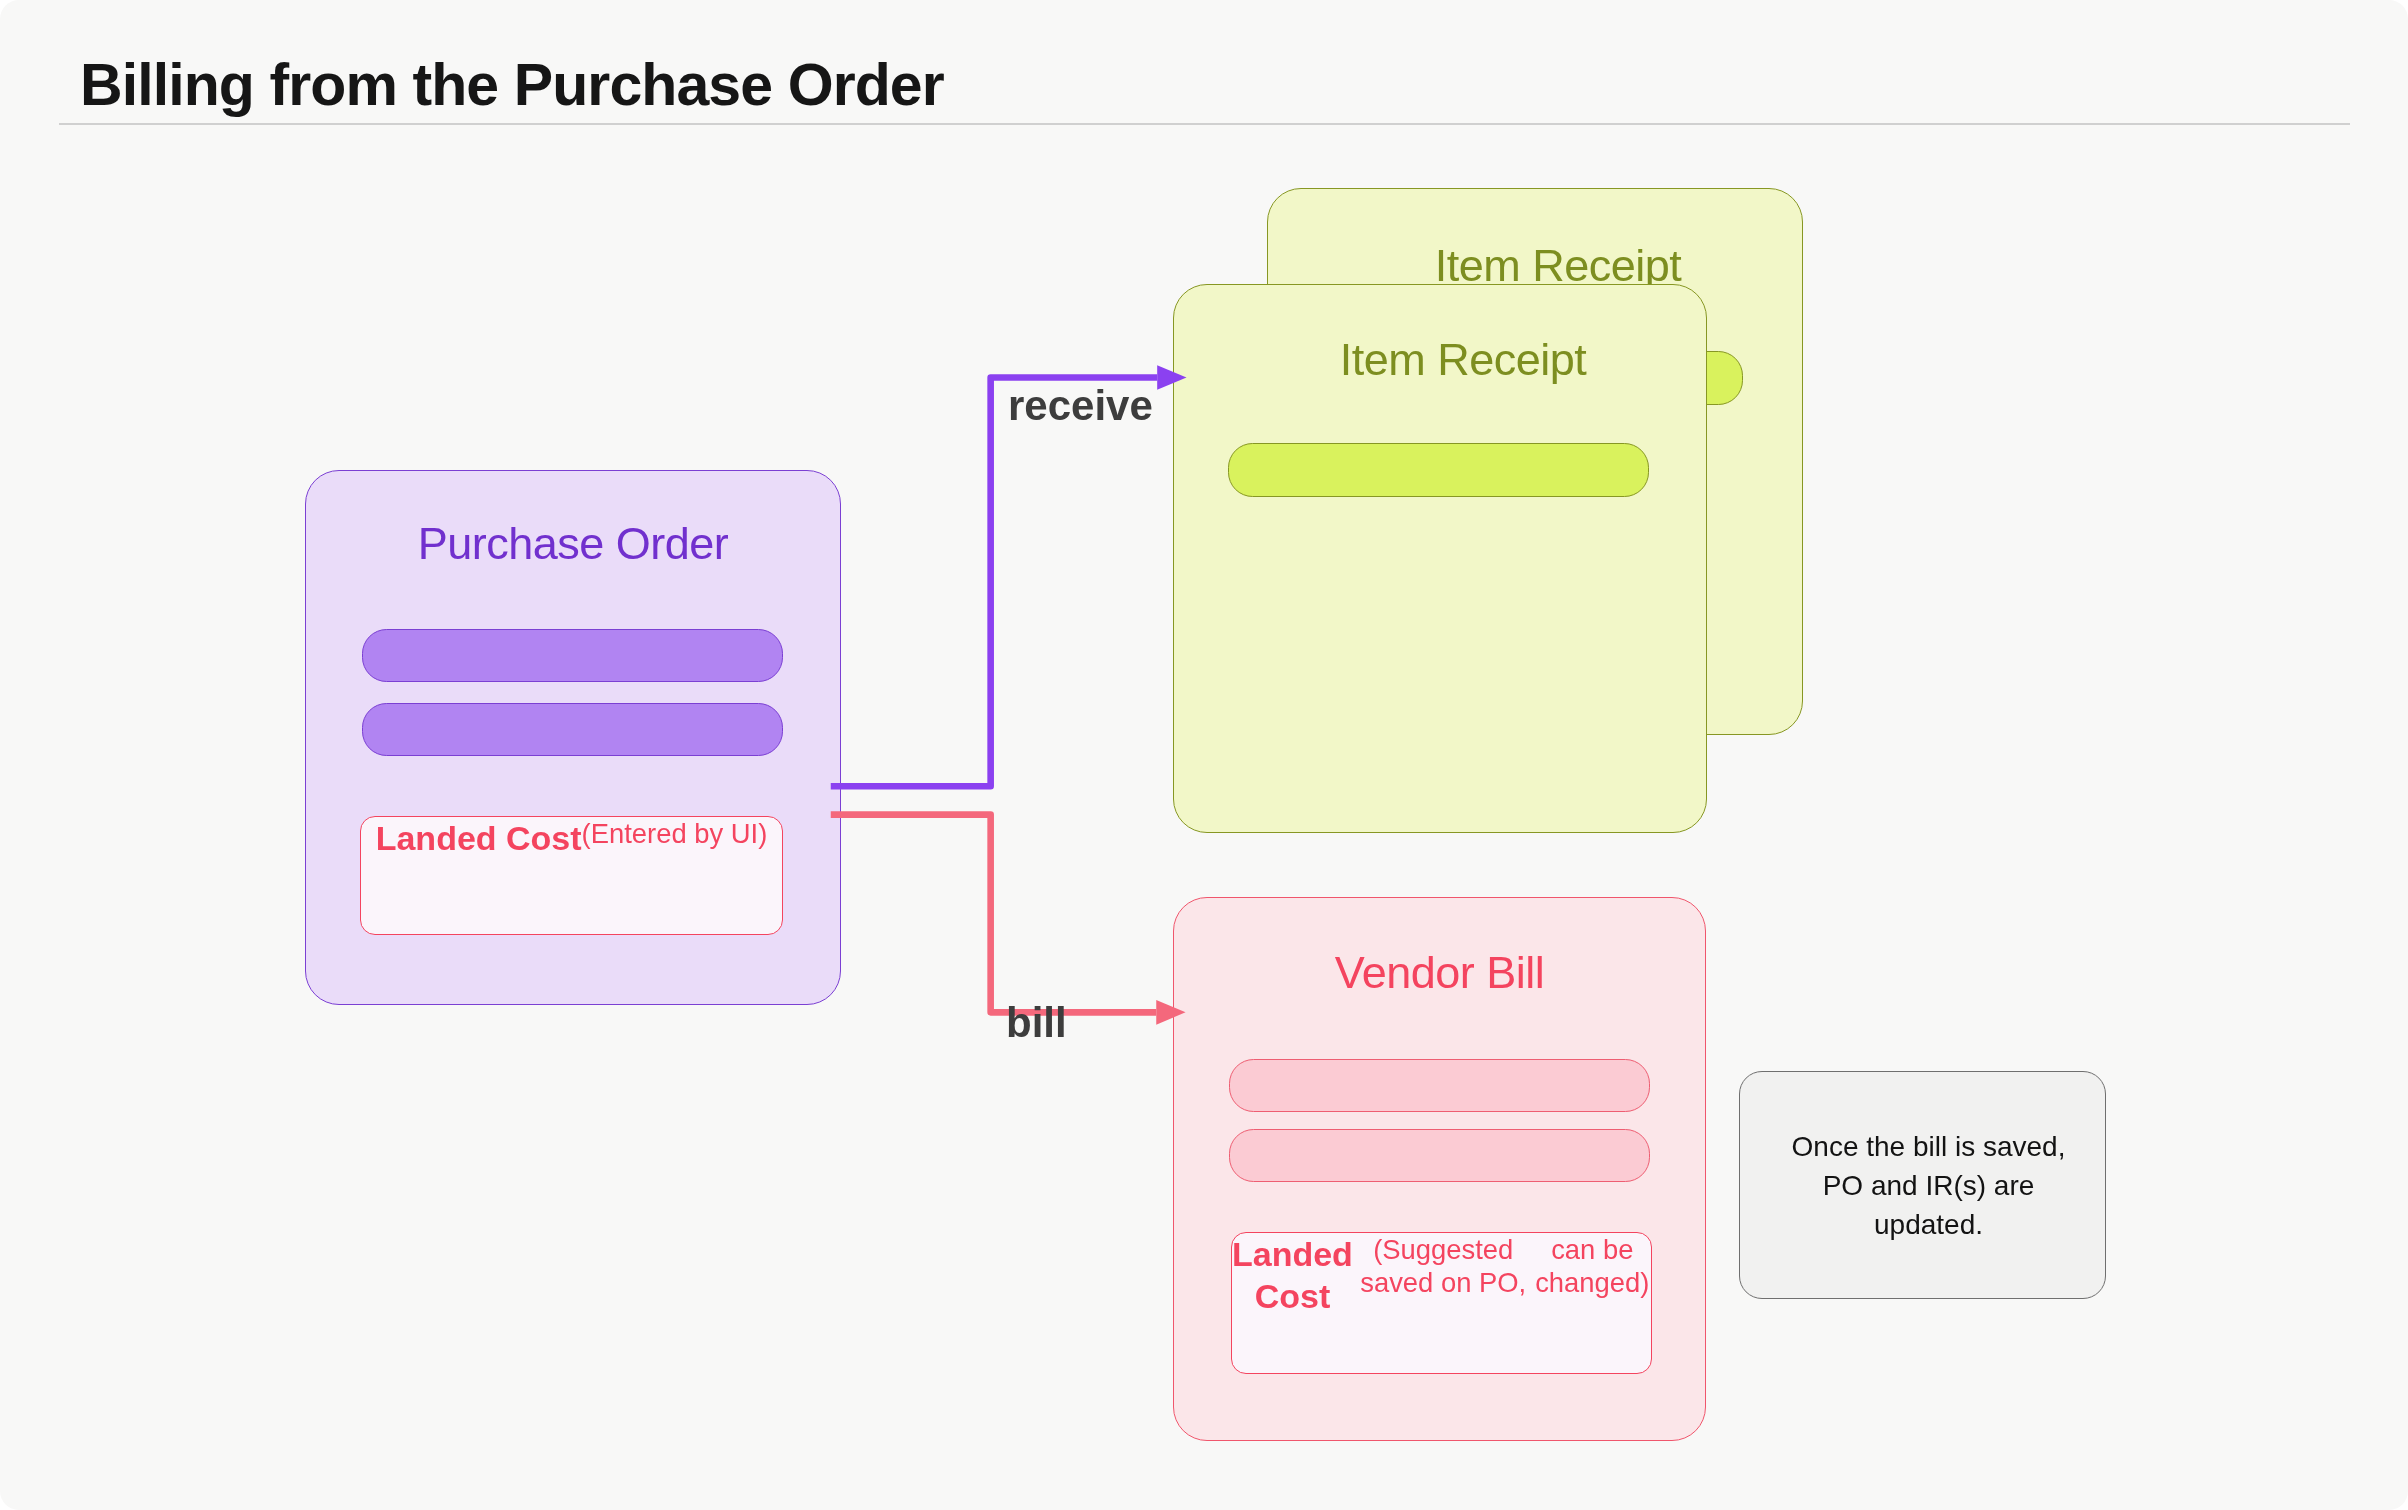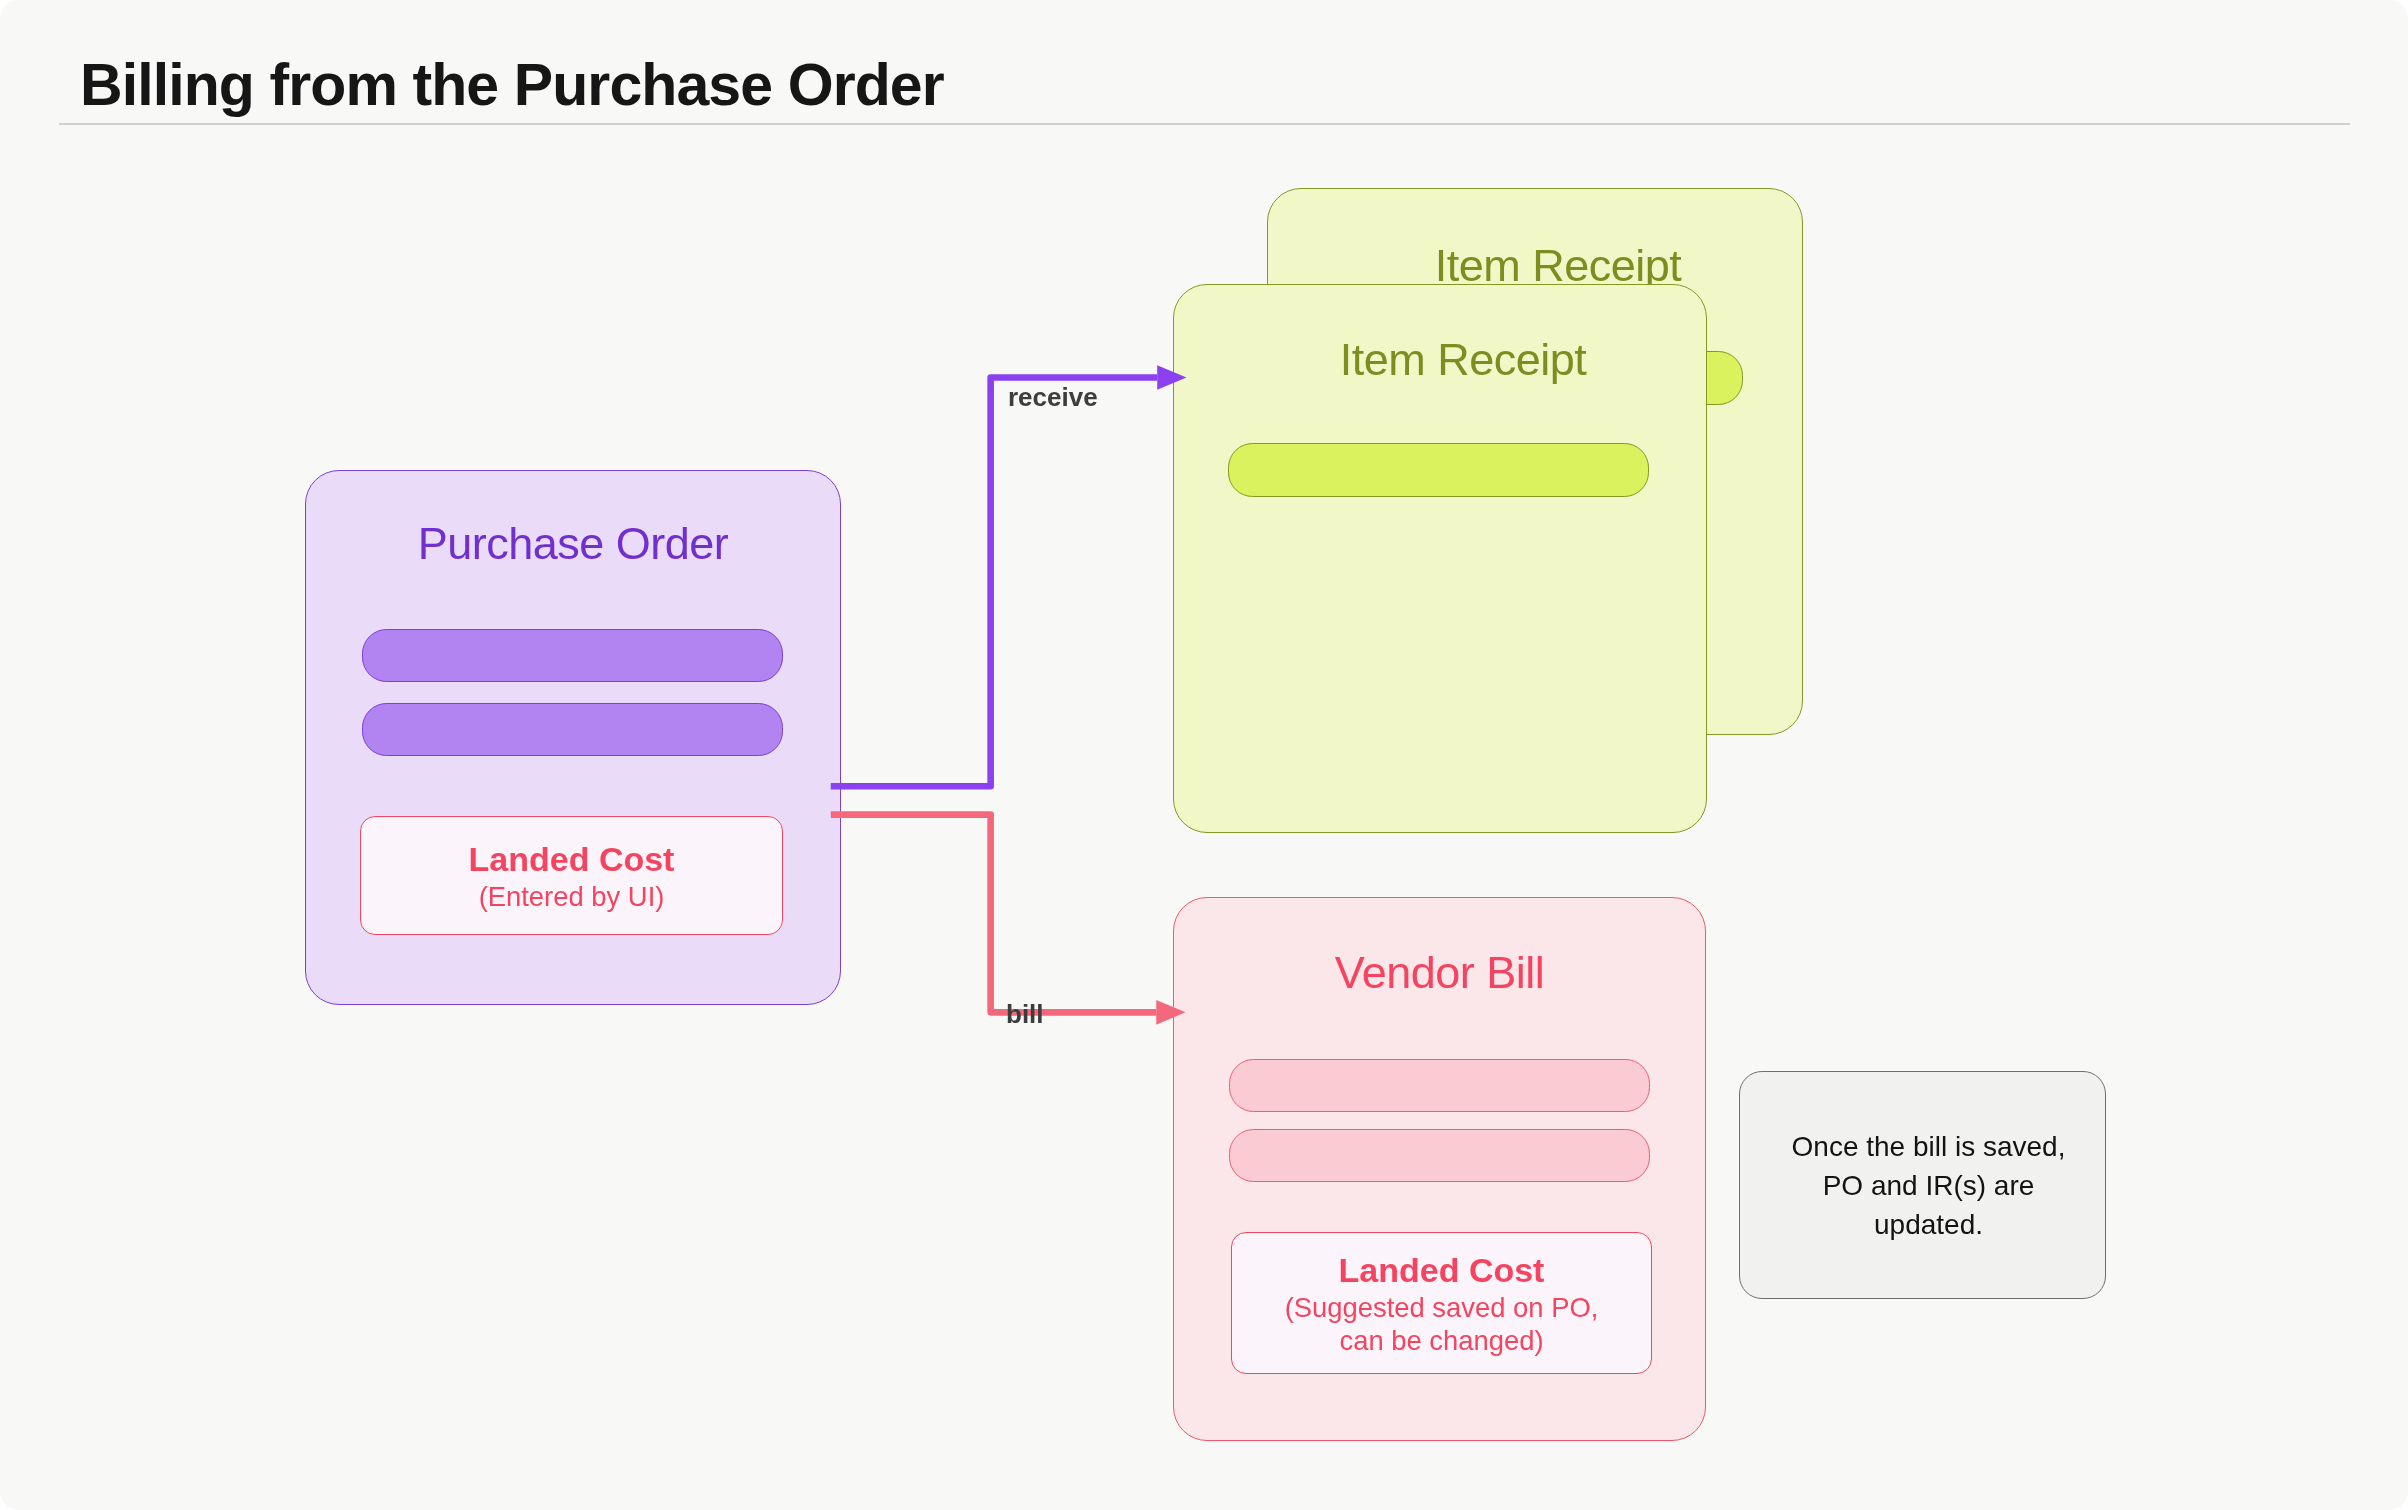--- a/index.html
+++ b/index.html
@@ -26,21 +26,21 @@
   .rule{position:absolute; left:59px; top:123px; width:2291px; height:1.9px; background:var(--divider);}
   
   .node{position:absolute; box-sizing:border-box; border-radius:34px; border:1.9px solid;}
   .node-title{
     position:absolute; left:0; right:0; margin:0; text-align:center;
     font-size:45px; font-weight:400; letter-spacing:-0.5px; line-height:1.15;
   }
   .bar{position:absolute; box-sizing:border-box; height:53px; border-radius:24.6px; border:1.9px solid;}
   .subcard{
     position:absolute; box-sizing:border-box; border-radius:15px; border:1.9px solid var(--red-text);
-    background:var(--subcard-fill); display:flex; flex-direction:column; justify-content:center;
+    background:var(--subcard-fill); display:flex; justify-content:center;
     text-align:center;
   }
   .subcard-title{font-size:34px; font-weight:700; color:var(--red-text); line-height:42px;}
   .subcard-sub{font-size:27.4px; font-weight:400; color:var(--red-text); line-height:33px;}
   
   .po{left:305px; top:470px; width:536px; height:535px; background:var(--purple-fill); border-color:var(--purple-border); z-index:2;padding-left:44px;}
   .po .node-title{top:47px; color:var(--purple-title);}
   .po .bar{left:56px; width:421px; background:var(--purple-bar); border-color:var(--purple-border);}
   .po .bar-1{top:158px;} .po .bar-2{top:232px;}
   .po .subcard{left:54px; top:345px; width:423px; height:119px;}
@@ -65,21 +65,21 @@
     left:1739px; top:1071px; width:367px; height:228px; border-radius:23px;
     background:var(--note-fill); border-color:var(--note-border);
     display:flex; flex-direction:column; justify-content:center; text-align:center; z-index:2;padding-left:12px;
   }
   .note-line{font-size:28px; line-height:39px; color:var(--note-text);}
   
   .edges{position:absolute; left:0; top:0; width:2408px; height:1510px; z-index:3; pointer-events:none;}
   .edge{fill:none; stroke-width:7; stroke-linejoin:round;}
   .edge.purple{stroke:var(--arrow-purple);} .edge.pink{stroke:var(--arrow-pink);}
   .head.purple{fill:var(--arrow-purple);} .head.pink{fill:var(--arrow-pink);}
-  .edge-label{position:absolute; font-size:26px; font-weight:700; color:var(--edge-label); z-index:4;}
+  .edge-label{position:absolute; font-size:42px; font-weight:700; color:var(--edge-label); z-index:4;}
   .edge-label.receive{left:1008px; top:382px;}
   .edge-label.bill{left:1006px; top:999px;}
 </style>
 </head>
 <body>
 
 <div class="canvas">
 
   <h1 class="page-title">Billing from the Purchase Order</h1>
   <div class="rule"></div>

